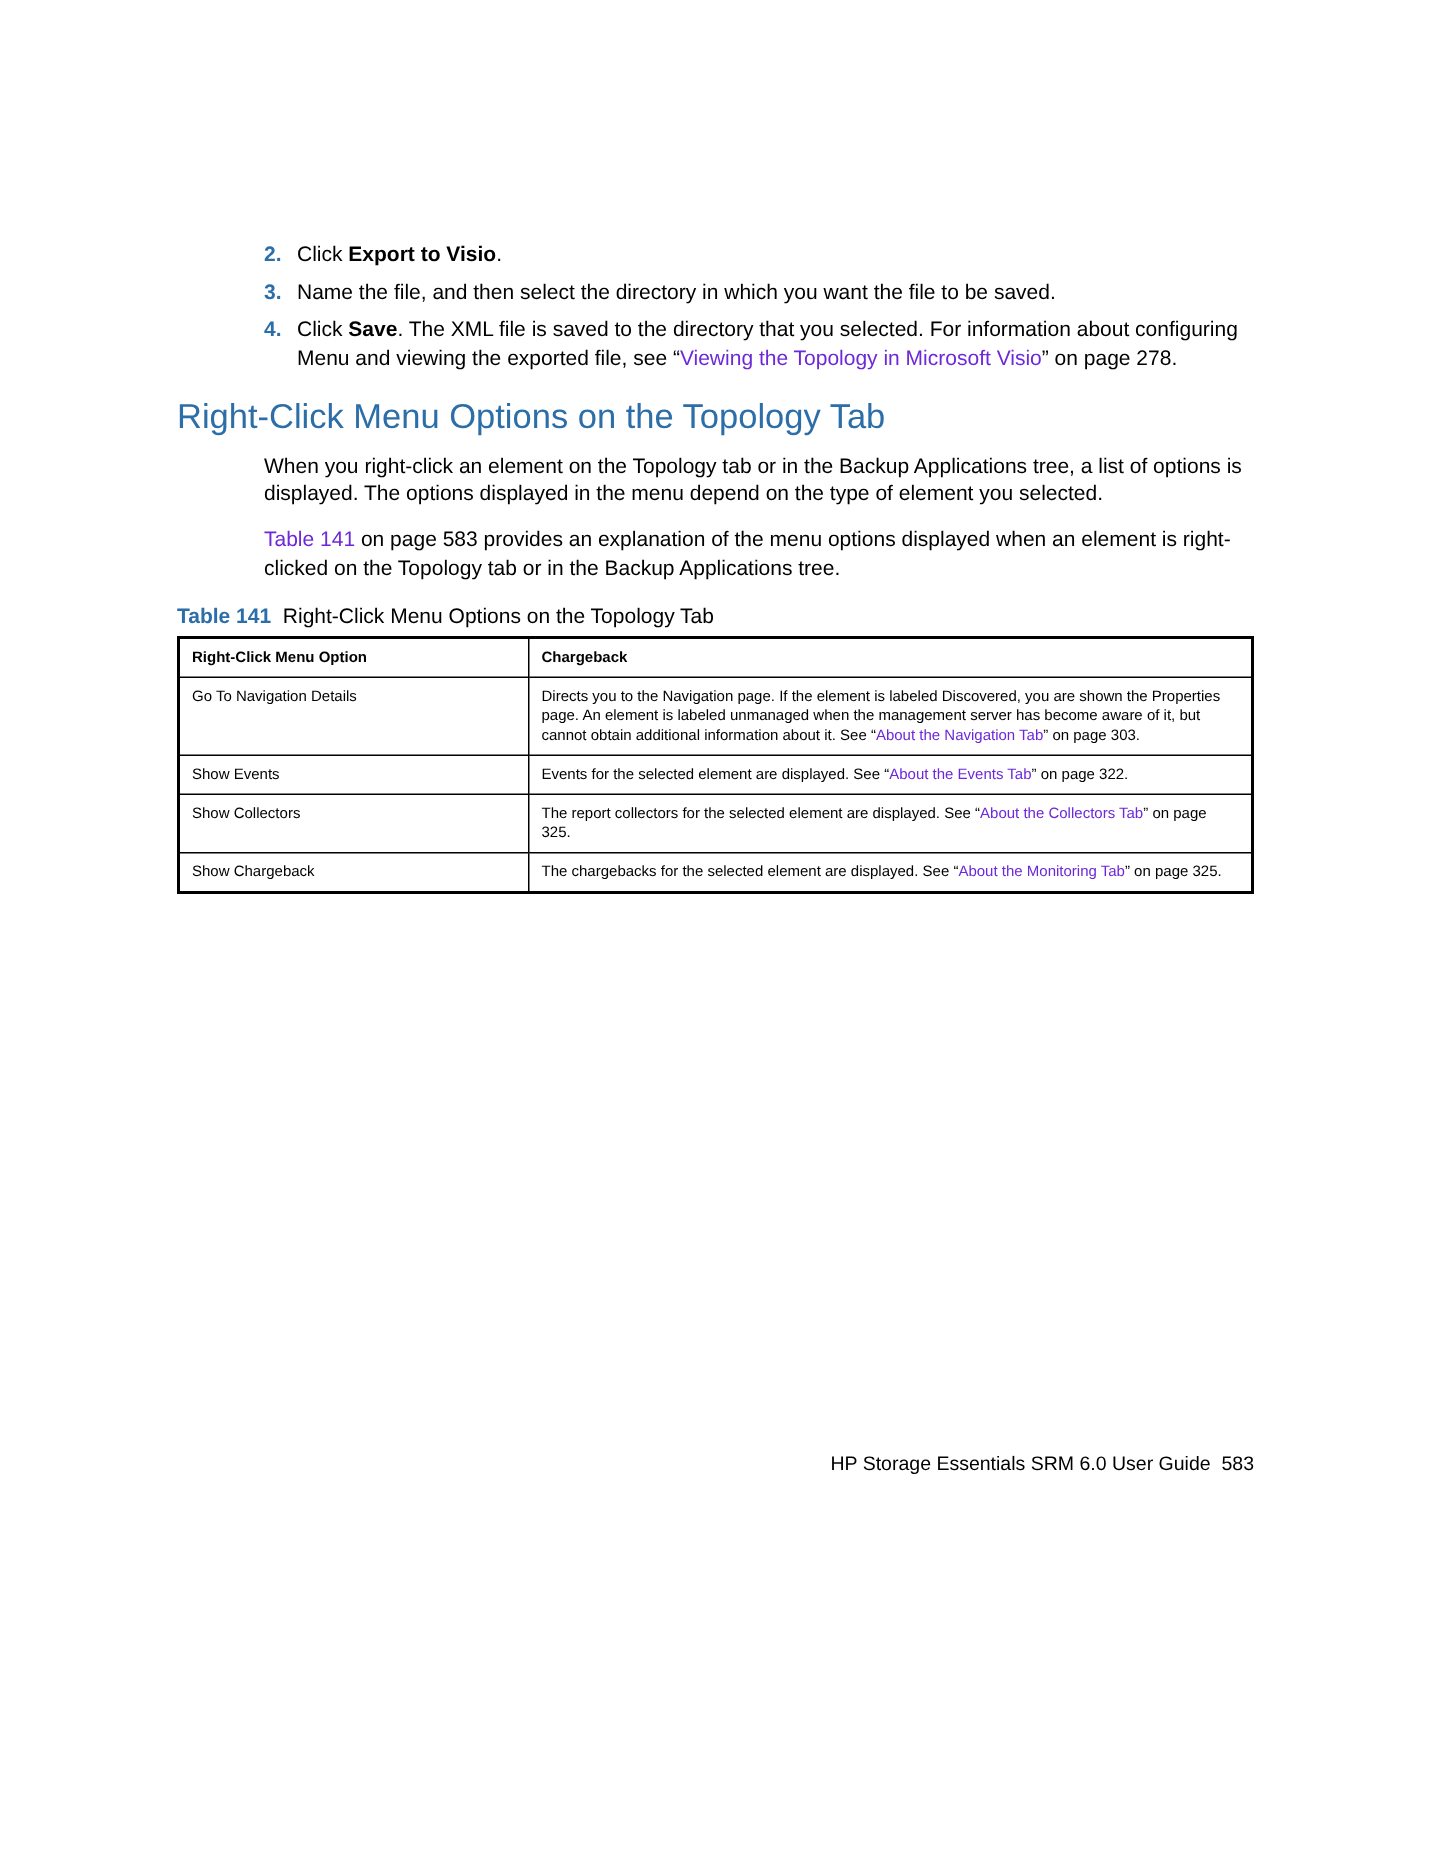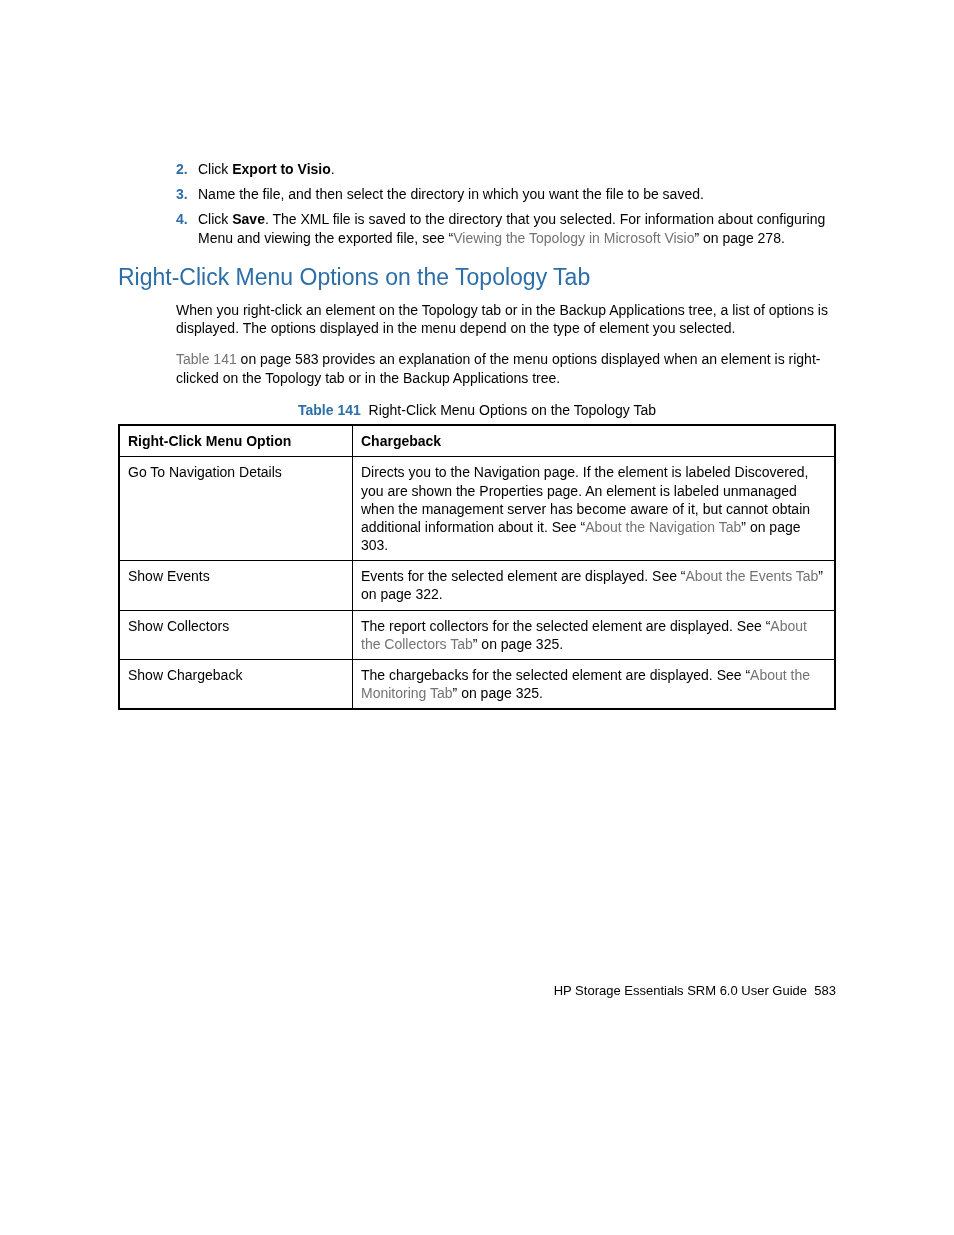--- a/index.html
+++ b/index.html
@@ -29,63 +29,62 @@
     line-height: 1.35;
   }
   ol.steps li .num {
     position: absolute;
     left: 0;
     color: #2c6ea8;
     font-weight: bold;
   }
   .bold { font-weight: bold; margin-top: 34px; }
   .link {
-    color: #737373;
+    color: #6d28d9;
     text-decoration: none;
   }
   h2.section {
     color: #2c6ea8;
     font-weight: normal;
     font-size: 23px;
     margin: 14px 0 10px 0;
   }
   p.body {
     margin: 0 0 12px 58px;
     line-height: 1.35;
   }
   .table-label {
     margin: 14px 0 6px 0;
-    text-align: center;
   }
   .table-label .tn {
     color: #2c6ea8;
     font-weight: bold;
   }
   table.opts {
     border-collapse: collapse;
     width: 100%;
     border: 2px solid #000;
   }
   table.opts th, table.opts td {
     border: 1px solid #000;
     padding: 6px 8px;
     text-align: left;
     vertical-align: top;
-    font-size: 14px;
+    font-size: 10px;
     line-height: 1.3;
   }
   table.opts th {
     font-weight: bold;
   }
   table.opts th:first-child, table.opts td:first-child {
     width: 216px;
   }
   .footer {
     position: absolute;
-    bottom: 152px;
+    bottom: 167px;
     right: 118px;
     font-size: 13px;
     text-align: center;
   }
 </style>
 </head>
 <body>
 
 <div class="page">
 

